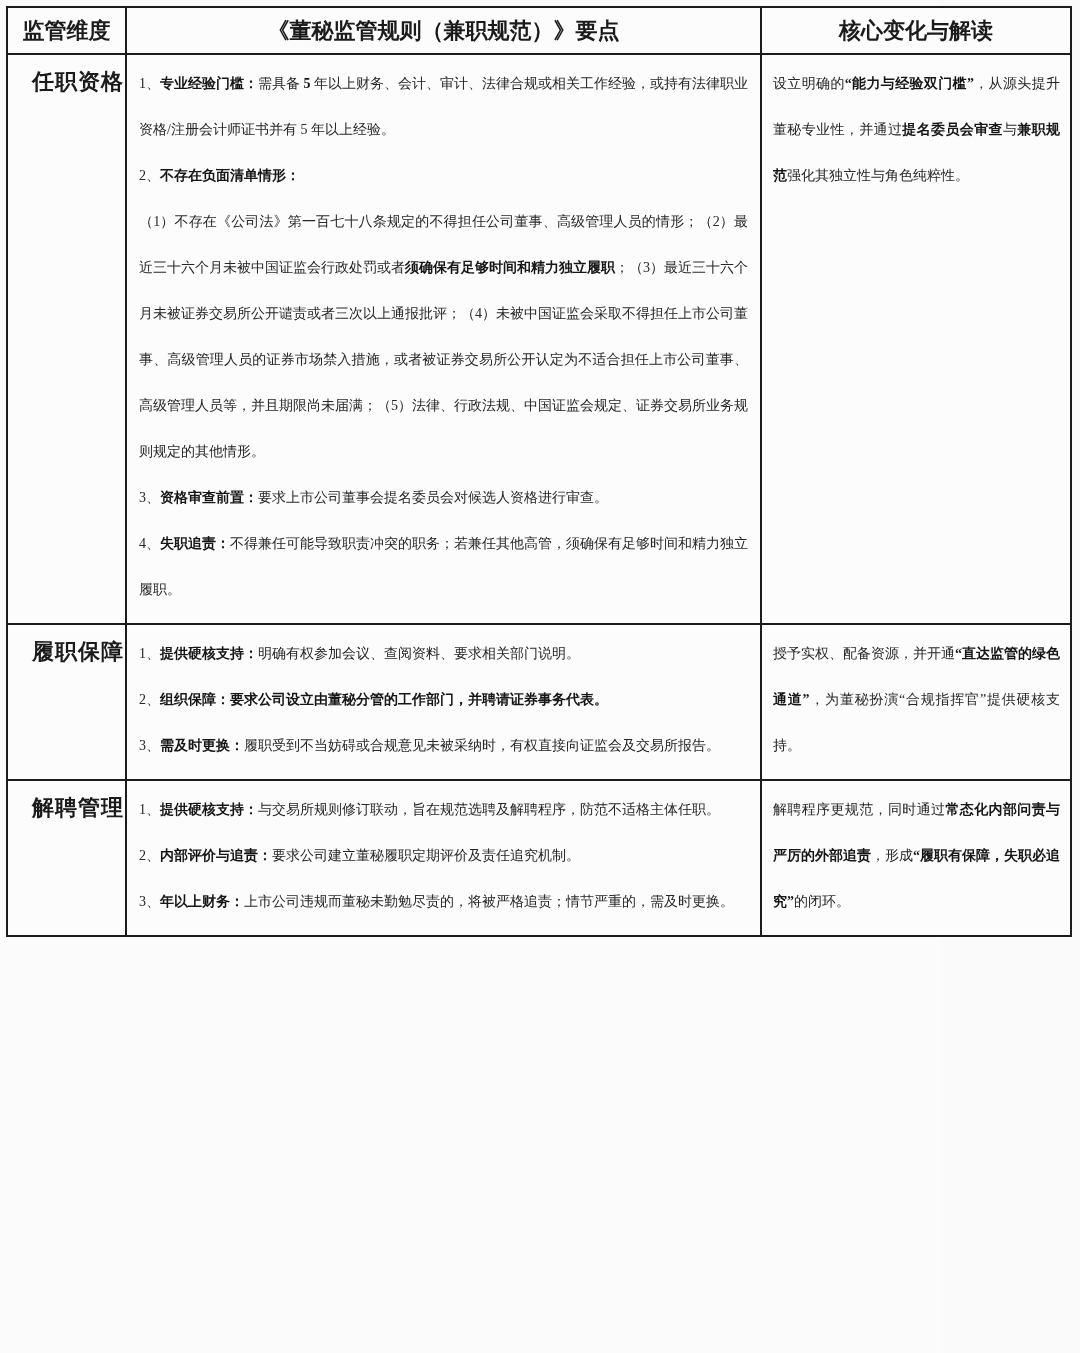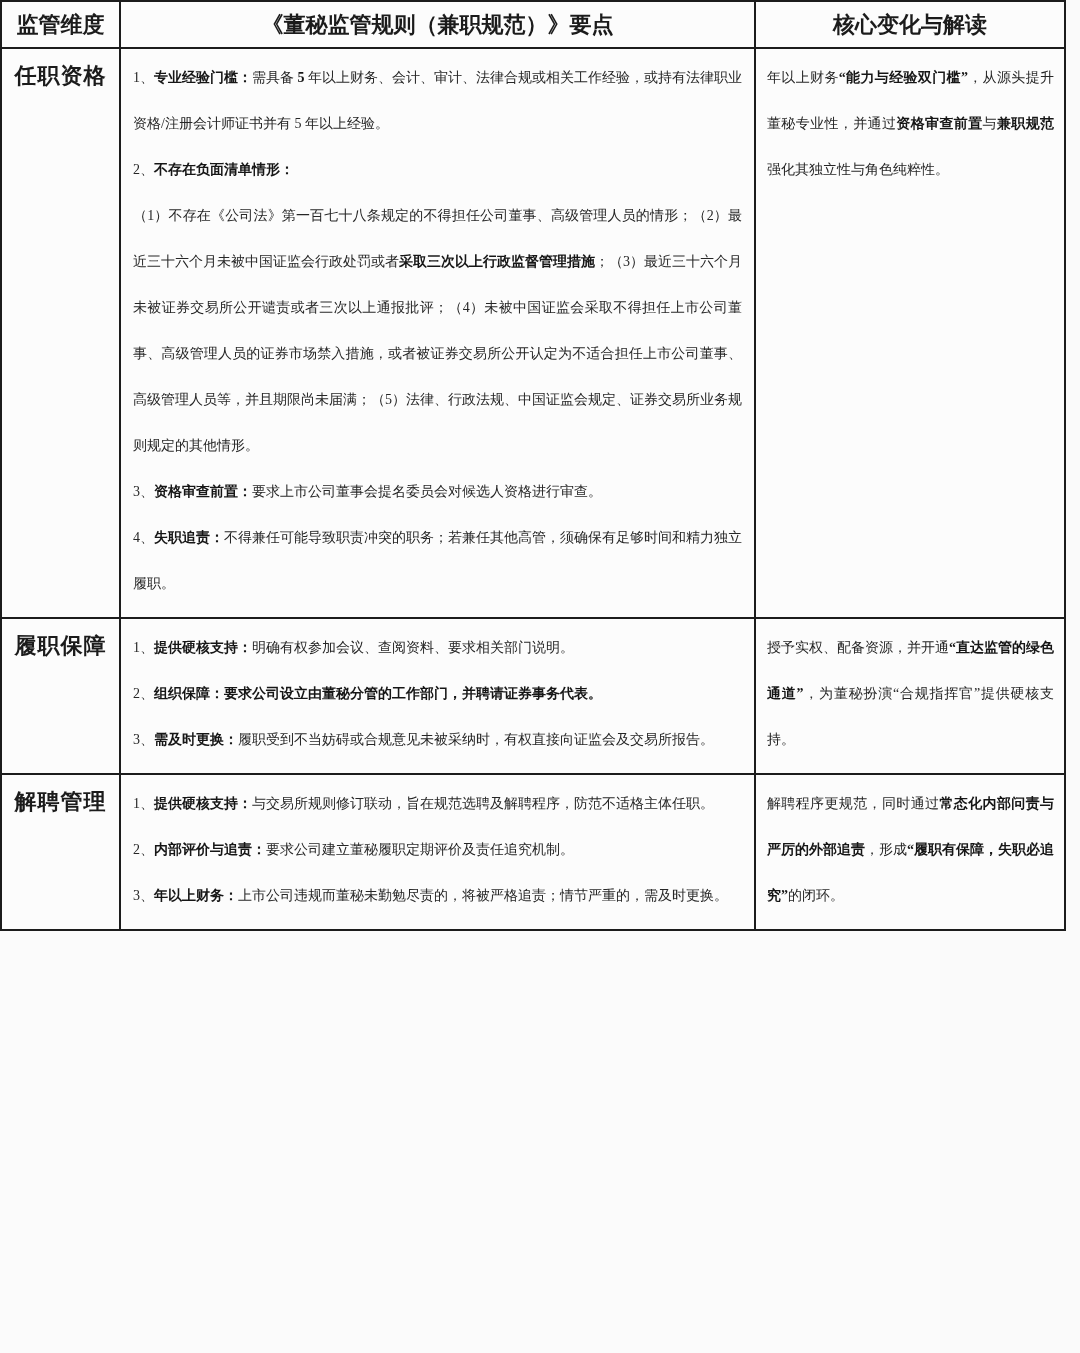--- a/index.html
+++ b/index.html
@@ -6,21 +6,21 @@
     margin: 0;
     padding: 0;
     background: #fafafa;
     font-family: "Liberation Serif", "DejaVu Serif", serif;
     color: #262626;
   }
   .page {
     width: 940px;
     height: 1353px;
     box-sizing: border-box;
-    padding: 0;
+    padding: 6px;
     background: #fbfbfb;
   }
   table.reg-table {
     border-collapse: collapse;
     table-layout: fixed;
     width: 1064px;
   }
   .reg-table th,
   .reg-table td {
     border: 2px solid #1c1c1c;
@@ -38,21 +38,21 @@
     color: #1b1b1b;
     text-align: center;
     vertical-align: middle;
     padding: 9px 4px;
     line-height: 27px;
   }
   td.dim {
     font-size: 22px;
     font-weight: 700;
     color: #1b1b1b;
-    text-align: center;
+    text-align: right;
     padding-top: 12px;
     letter-spacing: 1px;
   }
   td.pts, td.interp {
     font-size: 14px;
     line-height: 46px;
     padding: 6px 12px 10px 12px;
     text-align: justify;
   }
   td.interp {
@@ -82,26 +82,26 @@
         <th>《董秘监管规则（兼职规范）》要点</th>
         <th>核心变化与解读</th>
       </tr>
     </thead>
     <tbody id="table-body">
         <tr>
           <td class="dim">任职资格</td>
           <td class="pts">
             <p><span>1、</span><span class="b">专业经验门槛：</span><span>需具备 </span><span class="b">5 </span><span>年以上财务、会计、审计、法律合规或相关工作经验，或持有法律职业资格/注册会计师证书并有 5 年以上经验。</span></p>
             <p><span>2、</span><span class="b">不存在负面清单情形：</span></p>
-            <p><span>（1）不存在《公司法》第一百七十八条规定的不得担任公司董事、高级管理人员的情形；（2）最近三十六个月未被中国证监会行政处罚或者</span><span class="b">采取三次以上行政监督管理措施</span><span>；（3）最近三十六个月未被证券交易所公开谴责或者三次以上通报批评；（4）未被中国证监会采取不得担任上市公司董事、高级管理人员的证券市场禁入措施，或者被证券交易所公开认定为不适合担任上市公司董事、高级管理人员等，并且期限尚未届满；（5）法律、行政法规、中国证监会规定、证券交易所业务规则规定的其他情形。</span></p>
+            <p><span>（1）不存在《公司法》第一百七十八条规定的不得担任公司董事、高级管理人员的情形；（2）最近三十六个月未被中国证监会行政处罚或者</span><span class="b">须确保有足够时间和精力独立履职</span><span>；（3）最近三十六个月未被证券交易所公开谴责或者三次以上通报批评；（4）未被中国证监会采取不得担任上市公司董事、高级管理人员的证券市场禁入措施，或者被证券交易所公开认定为不适合担任上市公司董事、高级管理人员等，并且期限尚未届满；（5）法律、行政法规、中国证监会规定、证券交易所业务规则规定的其他情形。</span></p>
             <p><span>3、</span><span class="b">资格审查前置：</span><span>要求上市公司董事会提名委员会对候选人资格进行审查。</span></p>
             <p><span>4、</span><span class="b">失职追责：</span><span>不得兼任可能导致职责冲突的职务；若兼任其他高管，须确保有足够时间和精力独立履职。</span></p>
           </td>
           <td class="interp">
-            <p><span>年以上财务</span><span class="b">“能力与经验双门槛”</span><span>，从源头提升董秘专业性，并通过</span><span class="b">资格审查前置</span><span>与</span><span class="b">兼职规范</span><span>强化其独立性与角色纯粹性。</span></p>
+            <p><span>设立明确的</span><span class="b">“能力与经验双门槛”</span><span>，从源头提升董秘专业性，并通过</span><span class="b">提名委员会审查</span><span>与</span><span class="b">兼职规范</span><span>强化其独立性与角色纯粹性。</span></p>
           </td>
         </tr>
         <tr>
           <td class="dim">履职保障</td>
           <td class="pts">
             <p><span>1、</span><span class="b">提供硬核支持：</span><span>明确有权参加会议、查阅资料、要求相关部门说明。</span></p>
             <p><span>2、</span><span class="b">组织保障：要求公司设立由董秘分管的工作部门，并聘请证券事务代表。</span></p>
             <p><span>3、</span><span class="b">需及时更换：</span><span>履职受到不当妨碍或合规意见未被采纳时，有权直接向证监会及交易所报告。</span></p>
           </td>
           <td class="interp">

